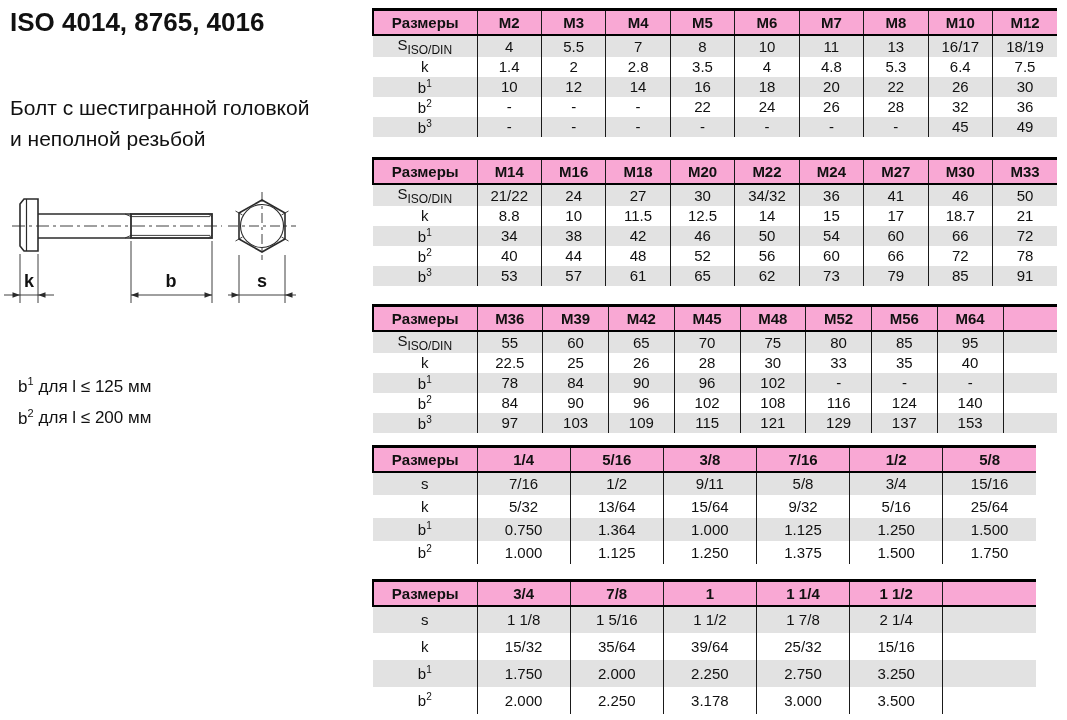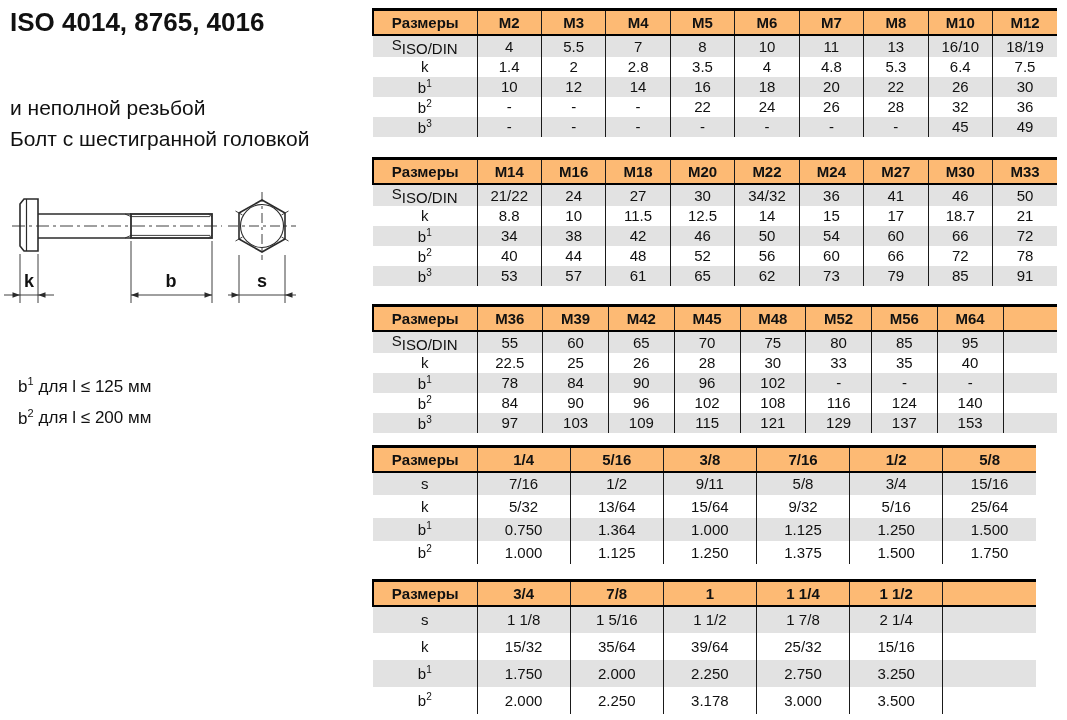--- a/index.html
+++ b/index.html
@@ -70,50 +70,50 @@
 
   .tbl th, .tbl td {
     padding: 0;
     text-align: center;
     vertical-align: middle;
     white-space: nowrap;
     overflow: hidden;
   }
   .tbl thead tr { height: 25px; }
   .tbl thead th {
-    background: #fdba74;
+    background: #f9a8d4;
     font-weight: 700;
     border-bottom: 2px solid #000;
   }
   .tbl thead th:first-child { border-left: 2px solid #000; }
   .tbl tr > * + * { border-left: 1px solid #1a1a1a; }
 
   .tbl tbody tr:nth-child(odd) { background: #e2e2e2; }
   .tbl tbody th { font-weight: 400; }
   #t0 tbody tr, #t1 tbody tr, #t2 tbody tr { height: 20px; }
   #t3 tbody tr { height: 23px; }
   #t4 tbody tr { height: 27px; }
 
   .tbl sup { font-size: 10px; }
-  .tbl sub { font-size: 15px; }
+  .tbl sub { font-size: 12px; }
 
   
   .draw-stroke { stroke: #2b2b2b; fill: none; }
   .dim-text { font-family: "Liberation Sans", sans-serif; font-size: 18px; font-weight: 700; fill: #111; }
 </style>
 </head>
 <body>
 
 <h1 class="page-title">
   <span>ISO 4014, 8765, 4016</span>
 </h1>
 
 <p class="page-subtitle">
+  <span>Болт с шестигранной головкой</span>
   <span>и неполной резьбой</span>
-  <span>Болт с шестигранной головкой</span>
 </p>
 
 <svg id="drawing" viewBox="0 0 330 132">
 
   <g>
     <polygon class="draw-stroke" stroke-width="1.6" points="20,16 24,11 38,11 38,63 24,63 20,58"></polygon>
     <line class="draw-stroke" stroke-width="1.2" x1="26.5" y1="11" x2="26.5" y2="63"></line>
 
     <line class="draw-stroke" stroke-width="1.6" x1="38" y1="26" x2="131" y2="26"></line>
     <line class="draw-stroke" stroke-width="1.6" x1="38" y1="50" x2="131" y2="50"></line>
@@ -203,21 +203,21 @@
     <tbody>
       <tr>
         <th><span>S</span><sub>ISO/DIN</sub></th>
         <td>4</td>
         <td>5.5</td>
         <td>7</td>
         <td>8</td>
         <td>10</td>
         <td>11</td>
         <td>13</td>
-        <td>16/10</td>
+        <td>16/17</td>
         <td>18/19</td>
       </tr>
       <tr>
         <th><span>k</span></th>
         <td>1.4</td>
         <td>2</td>
         <td>2.8</td>
         <td>3.5</td>
         <td>4</td>
         <td>4.8</td>

